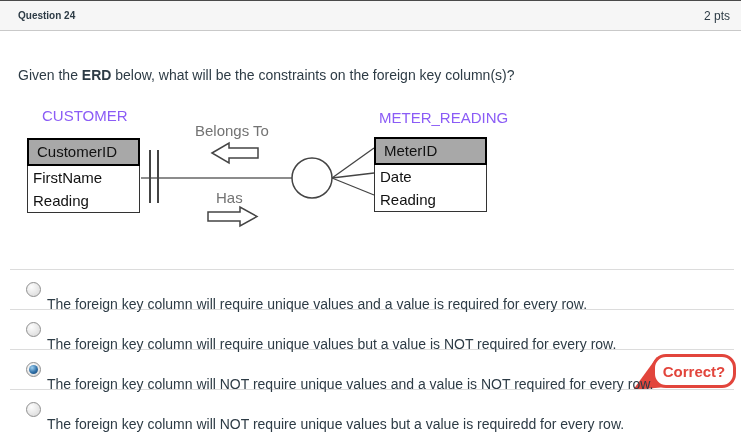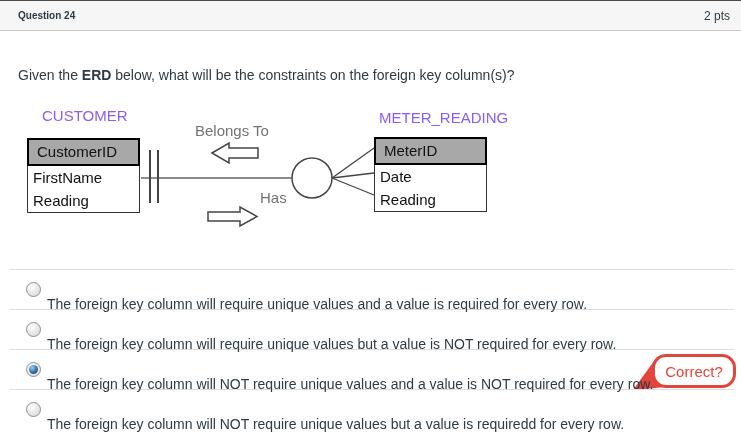--- a/index.html
+++ b/index.html
@@ -46,21 +46,21 @@
   }
   .radio.selected::after{
     content:'';position:absolute;top:2px;left:2px;right:2px;bottom:2px;border-radius:50%;
     background:radial-gradient(circle at 35% 30%,#9fd0f0,#2f6fa7 55%,#123f6b);
   }
   
   .correct-bubble{
     position:absolute;left:652px;top:353px;width:84px;height:34px;z-index:3;
     background:#fff;border:3px solid var(--red,#e2453c);border-radius:14px;
     box-sizing:border-box;display:flex;align-items:center;justify-content:center;
-    font-size:15px;color:var(--red,#e2453c);
+    font-size:15px;color:var(--red,#e2453c);font-weight:bold;
   }
 </style>
 </head>
 <body>
 
 <div class="page">
 
   <div class="qheader">
     <span class="qtitle">Question 24</span>
     <span class="qpts">2 pts</span>
@@ -98,21 +98,21 @@
   </div>
 
   <div class="entity-title" style="left:379px;top:108px;">METER_READING</div>
   <div class="erd-table" style="left:374px;top:136px;">
     <div class="erd-pk">MeterID</div>
     <div class="erd-field">Date</div>
     <div class="erd-field">Reading</div>
   </div>
 
   <div class="rel-label" style="left:195px;top:121px;">Belongs To</div>
-  <div class="rel-label" style="left:216px;top:188px;margin-left:44px;">Has</div>
+  <div class="rel-label" style="left:216px;top:188px;">Has</div>
 
   <div class="options">
     <div class="option-row">
       <span class="radio"></span>
       <span class="option-label">The foreign key column will require unique values and a value is required for every row.</span>
     </div>
     <div class="option-row">
       <span class="radio"></span>
       <span class="option-label">The foreign key column will require unique values but a value is NOT required for every row.</span>
     </div>

